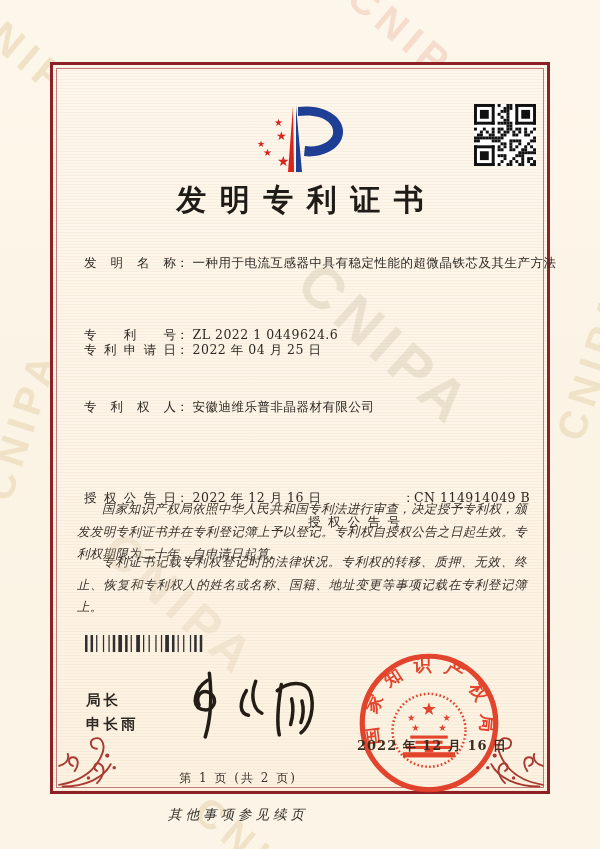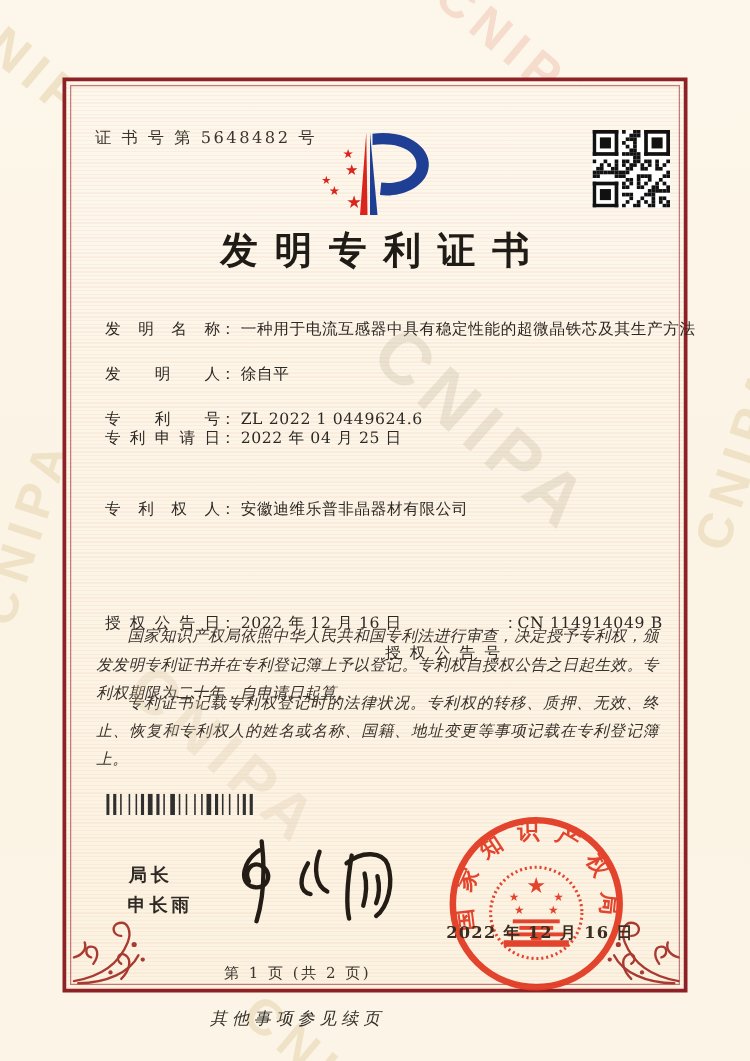--- a/index.html
+++ b/index.html
@@ -82,21 +82,20 @@
       <path d="M24,78 C30,70 28,62 22,62 C16,62 16,70 22,72"></path>
       <path d="M6,72 C14,70 18,64 16,58"></path>
     </g>
     <g fill="#a83a31">
         <circle cx="62" cy="60" r="2.4"></circle>
         <circle cx="70" cy="74" r="2"></circle>
         <circle cx="40" cy="86" r="2"></circle>
       </g>
   </svg>
 
-  <div class="abs cert-no">证 书 号 第 5648482 号</div>
 
   <svg class="abs" style="left:246px;top:98px;width:106px;height:78px;" viewBox="0 0 106 78">
     <g fill="#d9251d" font-family="'DejaVu Sans',sans-serif">
       <text x="28" y="28" font-size="10">★</text>
       <text x="30" y="42" font-size="12">★</text>
       <text x="11" y="49" font-size="9">★</text>
       <text x="17" y="58" font-size="10">★</text>
       <text x="31" y="68" font-size="14">★</text>
     </g>
     <polygon points="47,8 42,74 48,74" fill="#d9251d"></polygon>
@@ -243,23 +242,20 @@
       <rect x="0" y="14" width="1" height="7" fill="#111"></rect>
       <rect x="6" y="14" width="1" height="7" fill="#111"></rect>
       <rect x="2" y="16" width="3" height="3" fill="#111"></rect>
     </svg>
 
   <div class="abs title">发明专利证书</div>
 
   <div class="abs frow" style="top:255px;">
     <span class="f-label">发明名称</span><span class="f-colon">：</span><span class="f-value">一种用于电流互感器中具有稳定性能的超微晶铁芯及其生产方法</span>
   </div>
-  <div class="abs frow" style="top:291px;">
-    <span class="f-label">发明人</span><span class="f-colon">：</span><span class="f-value">徐自平</span>
-  </div>
   <div class="abs frow" style="top:327px;">
     <span class="f-label">专利号</span><span class="f-colon">：</span><span class="f-value">ZL 2022 1 0449624.6</span>
   </div>
   <div class="abs frow" style="top:342px;">
     <span class="f-label">专利申请日</span><span class="f-colon">：</span><span class="f-value">2022 年 04 月 25 日</span>
   </div>
   <div class="abs frow" style="top:399px;">
     <span class="f-label">专利权人</span><span class="f-colon">：</span><span class="f-value">安徽迪维乐普非晶器材有限公司</span>
   </div>
   <div class="abs frow" style="top:490px;width:470px;">
@@ -287,22 +283,22 @@
       <rect x="75.89999999999999" y="0" width="1.25" height="17" fill="#2f2f2f"></rect>
       <rect x="80.2" y="0" width="3.75" height="17" fill="#2f2f2f"></rect>
       <rect x="87.00000000000001" y="0" width="2.5" height="17" fill="#2f2f2f"></rect>
       <rect x="92.55000000000003" y="0" width="1.25" height="17" fill="#2f2f2f"></rect>
       <rect x="98.10000000000004" y="0" width="1.25" height="17" fill="#2f2f2f"></rect>
       <rect x="104.90000000000005" y="0" width="1.25" height="17" fill="#2f2f2f"></rect>
       <rect x="109.20000000000006" y="0" width="2.5" height="17" fill="#2f2f2f"></rect>
       <rect x="114.75000000000007" y="0" width="2.5" height="17" fill="#2f2f2f"></rect>
     </svg>
 
-  <div class="abs director" style="left:86px;top:691px;margin-left:17px;">局长</div>
-  <div class="abs director" style="left:102px;top:715px;">申长雨</div>
+  <div class="abs director" style="left:86px;top:691px;">局长</div>
+  <div class="abs director" style="left:86px;top:715px;">申长雨</div>
 
   <svg class="abs" style="left:178px;top:668px;width:145px;height:72px;" viewBox="0 0 140 70">
     <g fill="none" stroke="#241d15" stroke-width="3.4" stroke-linecap="round">
       <path d="M28,12 C16,20 12,36 22,40 C34,44 40,30 30,24 C22,20 16,28 20,36"></path>
       <path d="M30,5 C32,22 33,44 26,67"></path>
       <path d="M66,22 C59,34 59,44 68,46"></path>
       <path d="M75,13 C70,26 72,40 81,44"></path>
       <path d="M96,22 C108,12 124,13 128,23 C133,38 128,56 119,63"></path>
       <path d="M100,16 C97,34 95,52 98,65"></path>
       <path d="M110,30 C112,38 111,48 109,55"></path>

